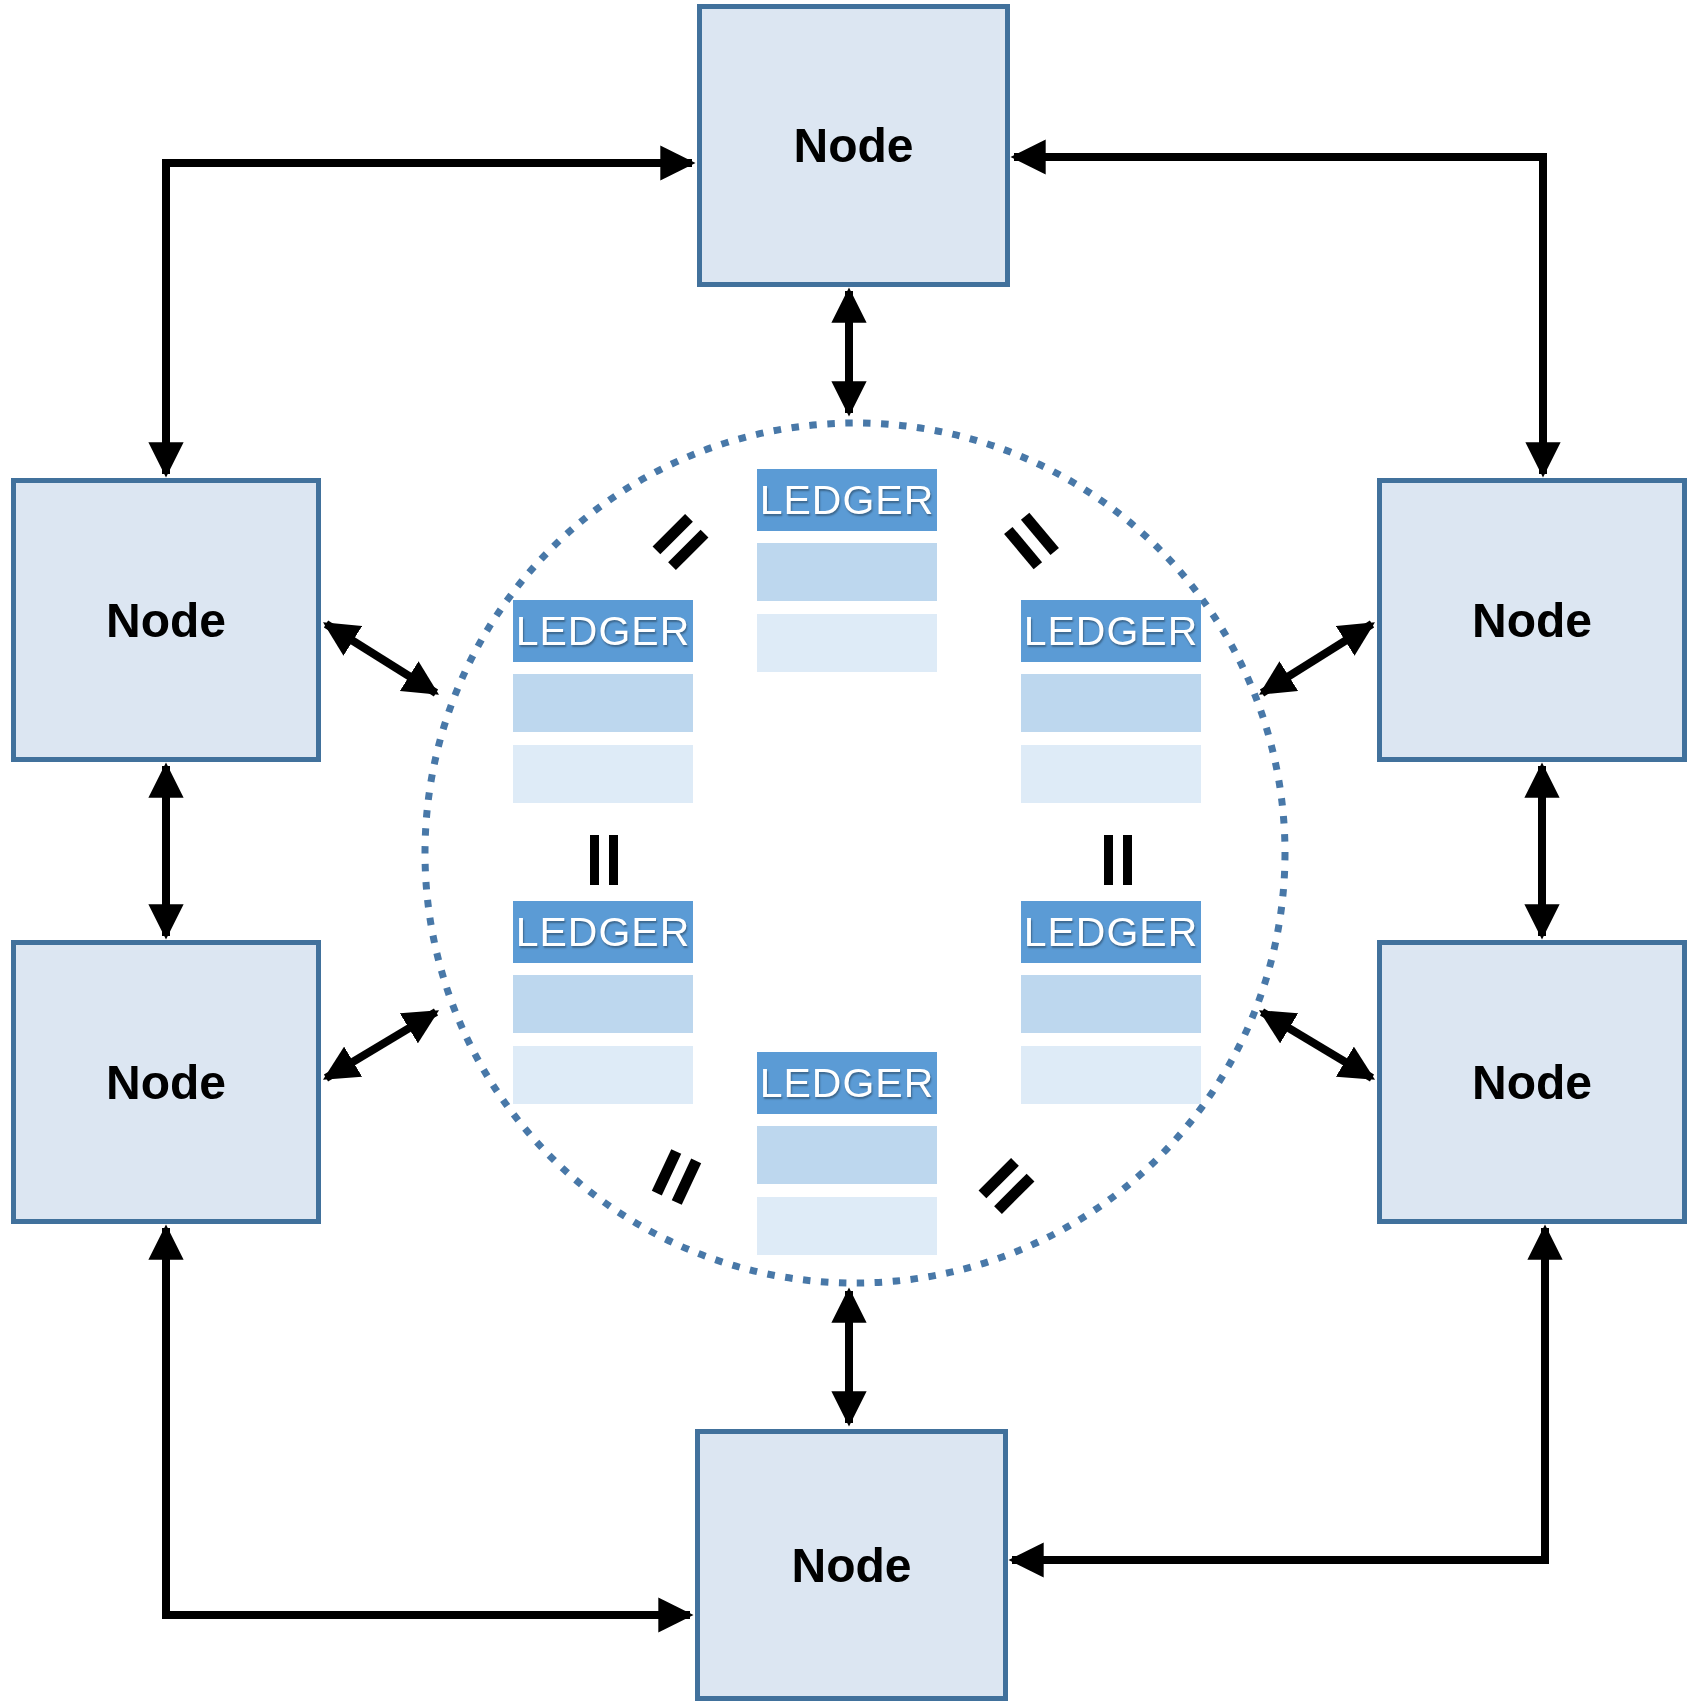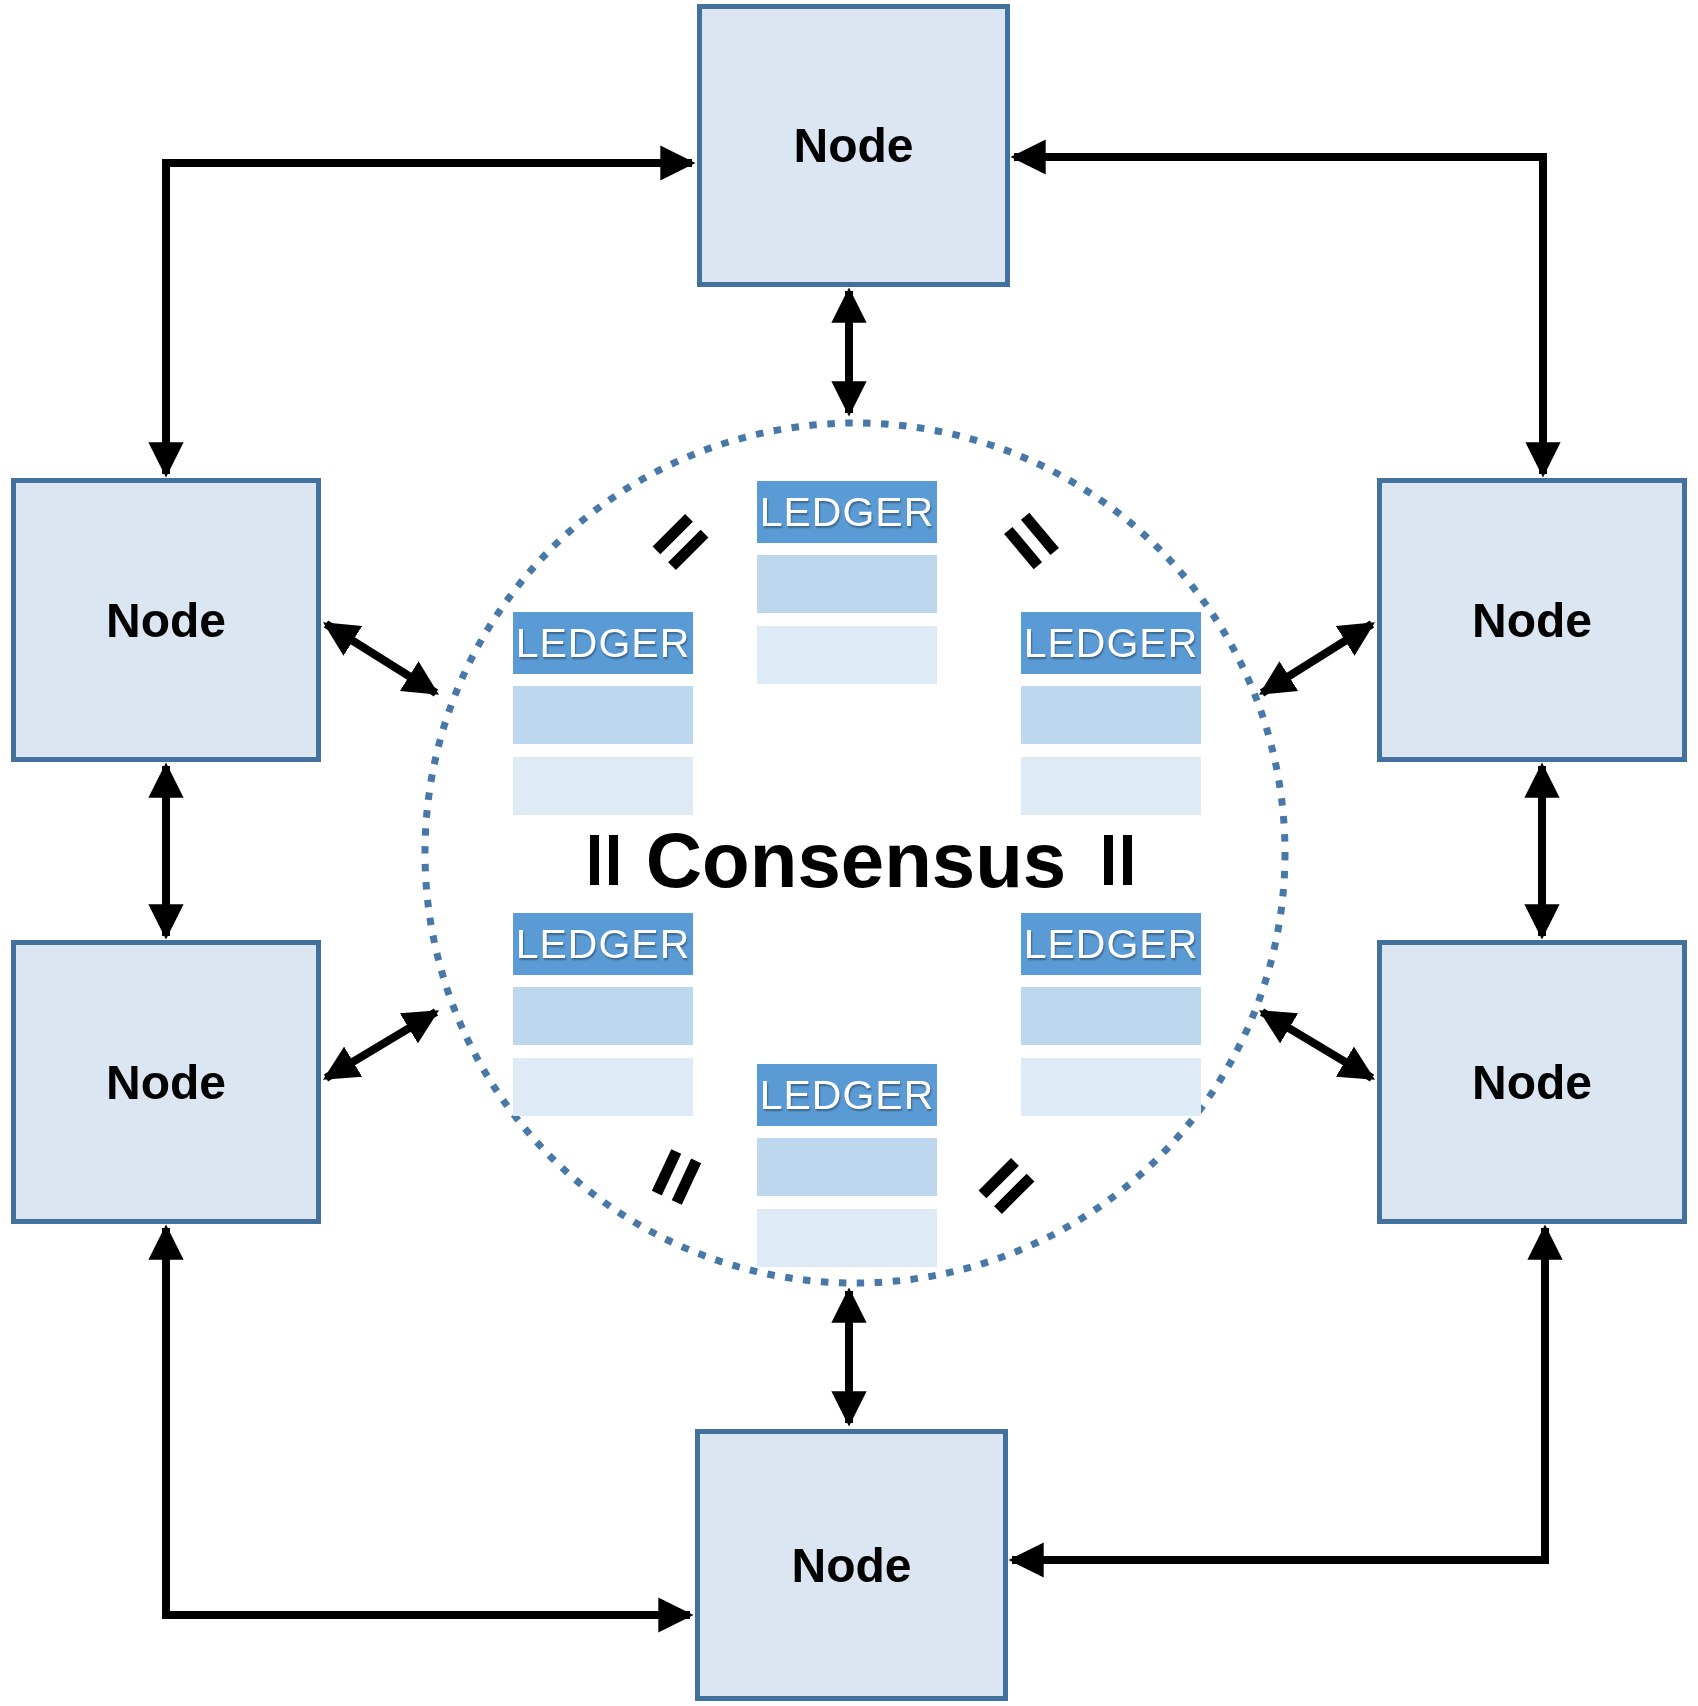--- a/index.html
+++ b/index.html
@@ -23,21 +23,20 @@
   .node-lower-left {left:11px; top:940px;  width:310px;height:284px;}
   .node-lower-right{left:1377px;top:940px; width:310px;height:284px;}
   .node-bottom     {left:695px;top:1429px; width:313px;height:272px;}
 
   
   .ledger{position:absolute;width:180px;}
   .ledger-header{
     width:180px;height:62px;background:#5b9bd5;color:#ffffff;
     font-size:41px;letter-spacing:1px;text-align:center;line-height:62px;
     text-shadow:1px 2px 2px rgba(0,0,0,0.35);
-    margin-top:12px;
   }
   .ledger-row{width:180px;height:58px;}
   .row-a{margin-top:12px;background:#bdd7ee;}
   .row-b{margin-top:13px;background:#deebf7;}
   .ledger-top        {left:757px; top:469px;}
   .ledger-upper-left {left:513px; top:600px;}
   .ledger-upper-right{left:1021px;top:600px;}
   .ledger-lower-left {left:513px; top:901px;}
   .ledger-lower-right{left:1021px;top:901px;}
   .ledger-bottom     {left:757px; top:1052px;}
@@ -135,21 +134,20 @@
     <div class="ledger-header">LEDGER</div>
     <div class="ledger-row row-a"></div>
     <div class="ledger-row row-b"></div>
   </div>
   <div class="ledger ledger-bottom">
     <div class="ledger-header">LEDGER</div>
     <div class="ledger-row row-a"></div>
     <div class="ledger-row row-b"></div>
   </div>
 
-  <div class="consensus-label">Consensus</div>
 
   <div class="eq eq-diag eq-top-left">
       <i></i>
       <i></i>
     </div>
   <div class="eq eq-diag eq-top-right">
       <i></i>
       <i></i>
     </div>
   <div class="eq eq-mid eq-mid-left">

